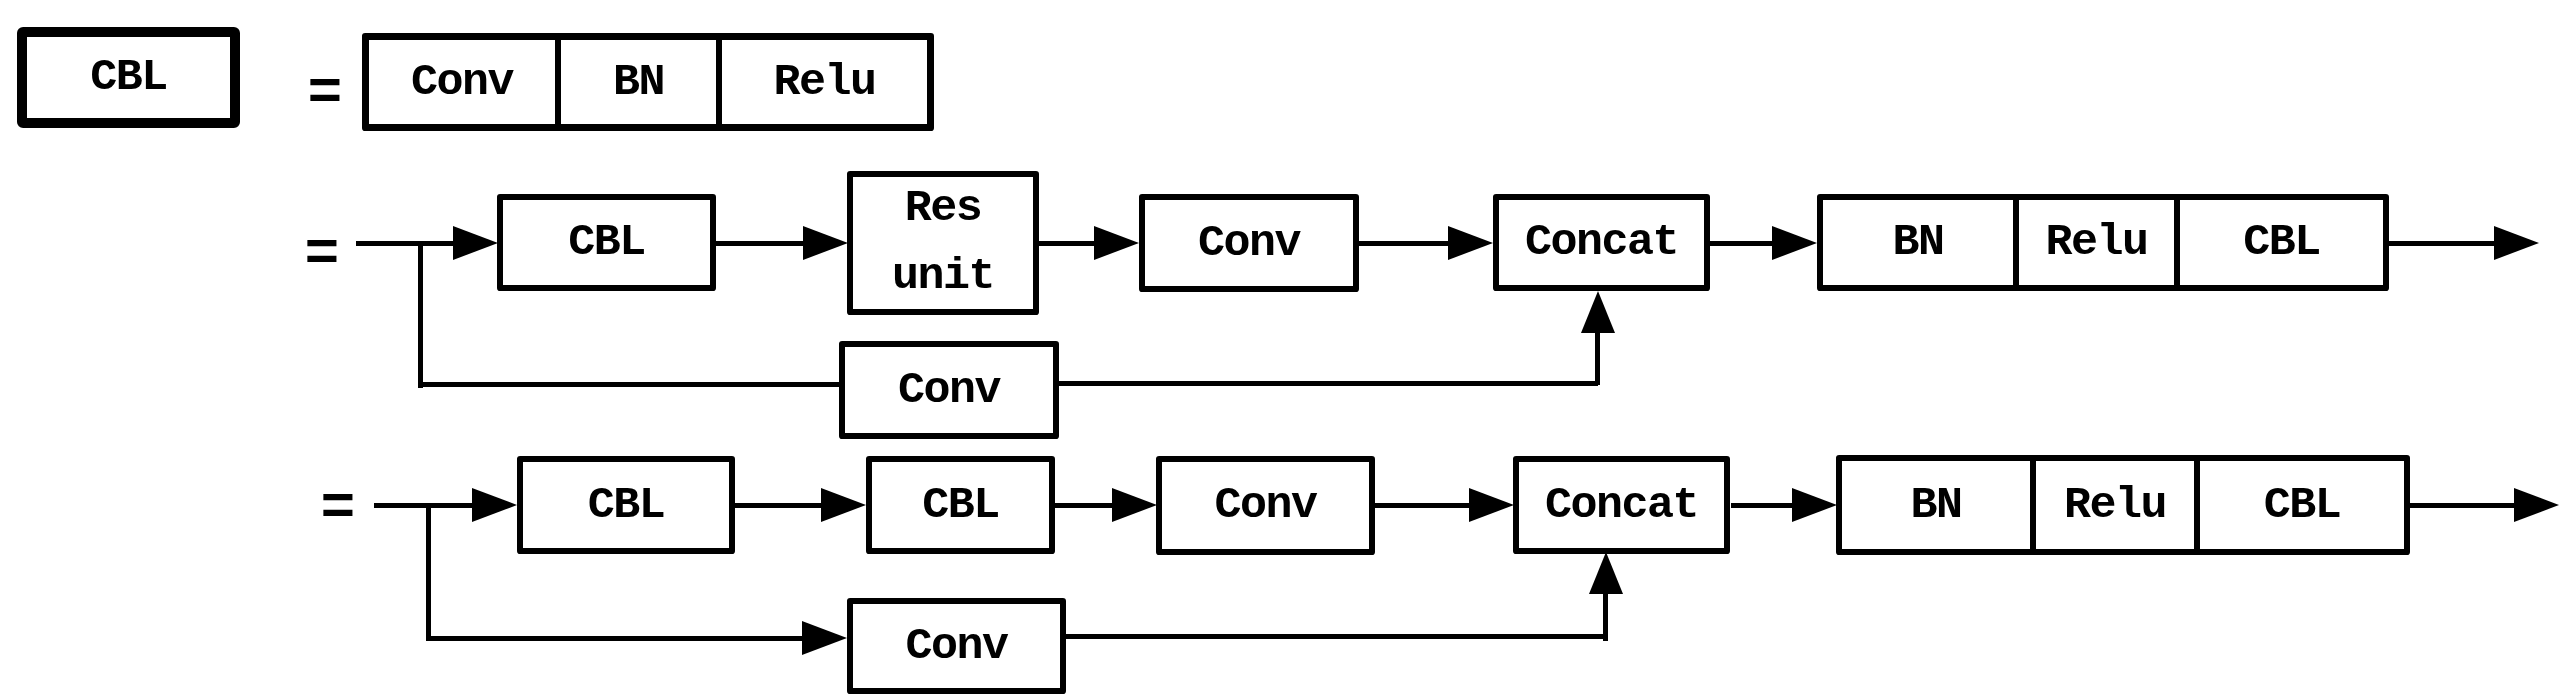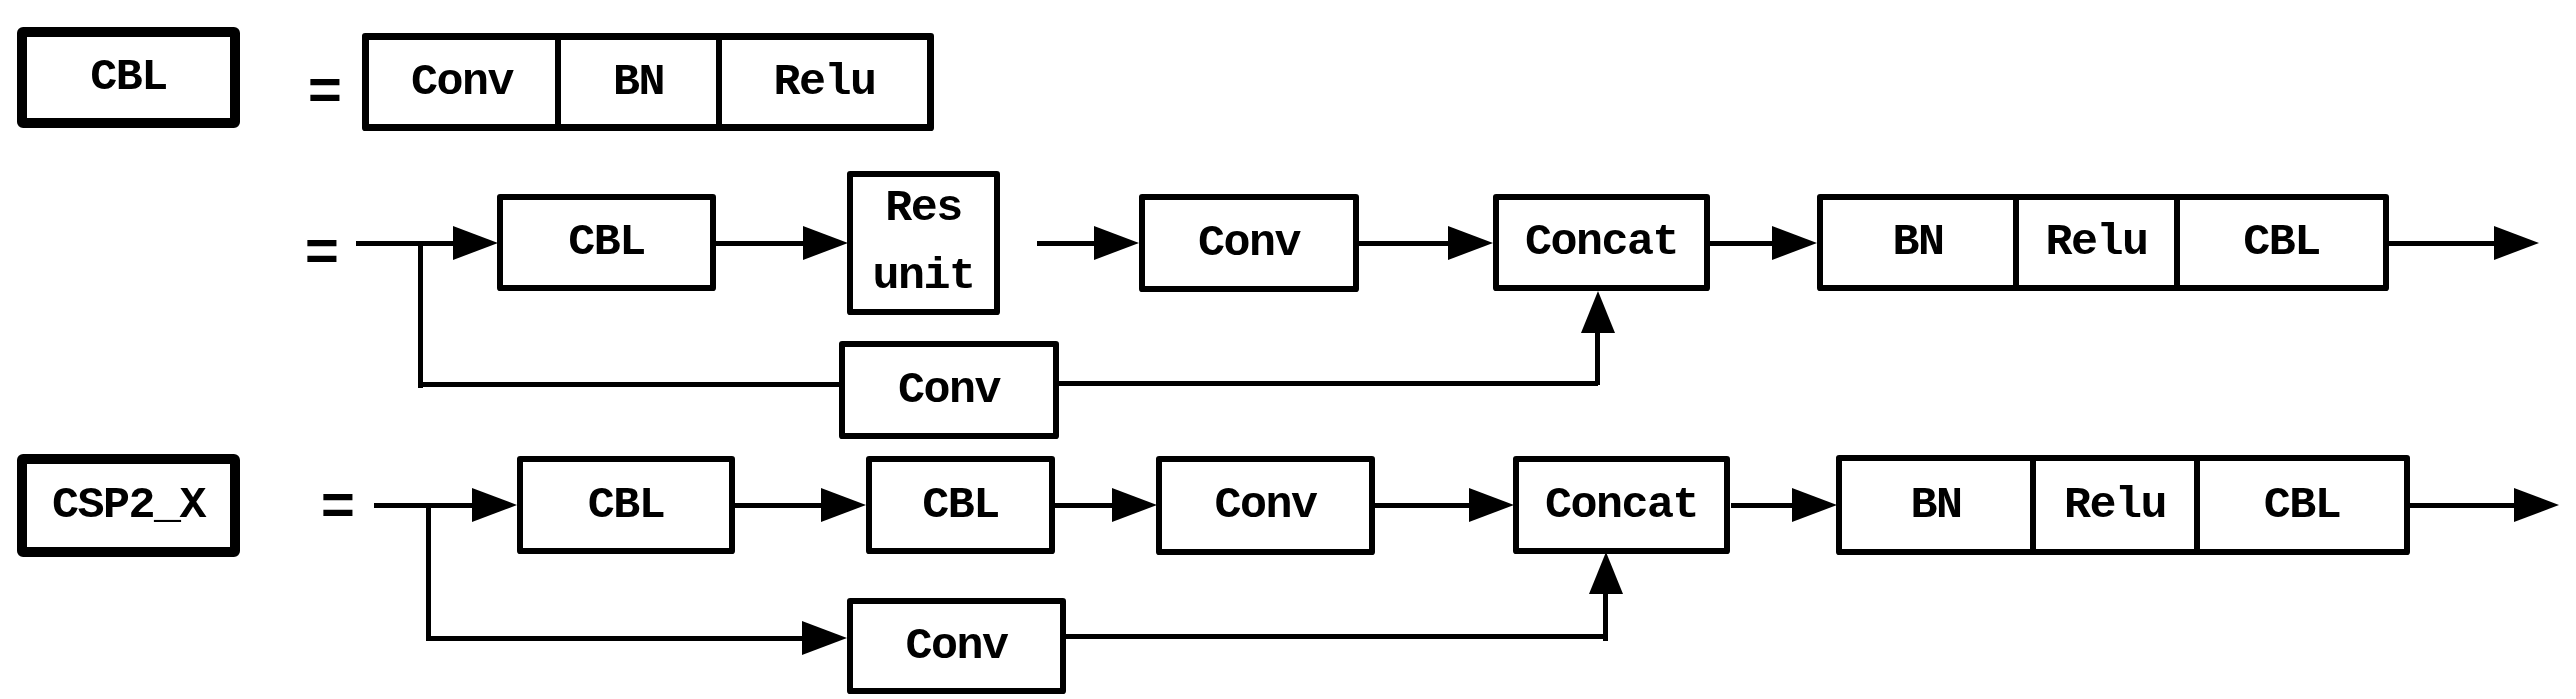--- a/index.html
+++ b/index.html
@@ -132,21 +132,21 @@
   <div class="vline" style="left:418px;top:233px;height:147px;"></div>
   <div class="hline" style="left:418px;top:374px;width:421px;"></div>
 
   <div class="head-right" style="left:453px;top:218px;"></div>
   <div class="box" style="left:497px;top:186px;width:219px;height:97px;">
     <span class="txt">CBL</span>
   </div>
 
   <div class="hline" style="left:716px;top:233px;width:91px;"></div>
   <div class="head-right" style="left:803px;top:218px;"></div>
-  <div class="box" style="left:847px;top:163px;width:153px;height:144px;">
+  <div class="box" style="left:847px;top:163px;width:192px;height:144px;">
     <div>
       <div class="txt2">Res</div>
       <div class="txt2">unit</div>
     </div>
   </div>
 
   <div class="hline" style="left:1037px;top:233px;width:63px;"></div>
   <div class="head-right" style="left:1094px;top:218px;"></div>
   <div class="box" style="left:1139px;top:186px;width:220px;height:98px;">
     <span class="txt">Conv</span>
@@ -175,23 +175,20 @@
   <div class="hline" style="left:2389px;top:233px;width:109px;"></div>
   <div class="head-right" style="left:2494px;top:218px;"></div>
 
   <div class="box" style="left:839px;top:333px;width:220px;height:98px;">
     <span class="txt">Conv</span>
   </div>
   <div class="hline" style="left:1059px;top:373px;width:539px;"></div>
   <div class="vline" style="left:1595px;top:323px;height:54px;"></div>
   <div class="head-up" style="left:1581px;top:283px;"></div>
 
-  <div class="labelbox" style="left:17px;top:446px;width:223px;height:103px;">
-    <span class="txt">CSP2_X</span>
-  </div>
   <div class="eq" style="left:309px;top:470px;width:58px;height:61px;">=</div>
 
   <div class="hline" style="left:374px;top:495px;width:102px;"></div>
   <div class="vline" style="left:426px;top:495px;height:138px;"></div>
   <div class="hline" style="left:426px;top:628px;width:381px;"></div>
   <div class="head-right" style="left:802px;top:613px;"></div>
 
   <div class="head-right" style="left:472px;top:480px;"></div>
   <div class="box" style="left:517px;top:448px;width:218px;height:98px;">
     <span class="txt">CBL</span>

